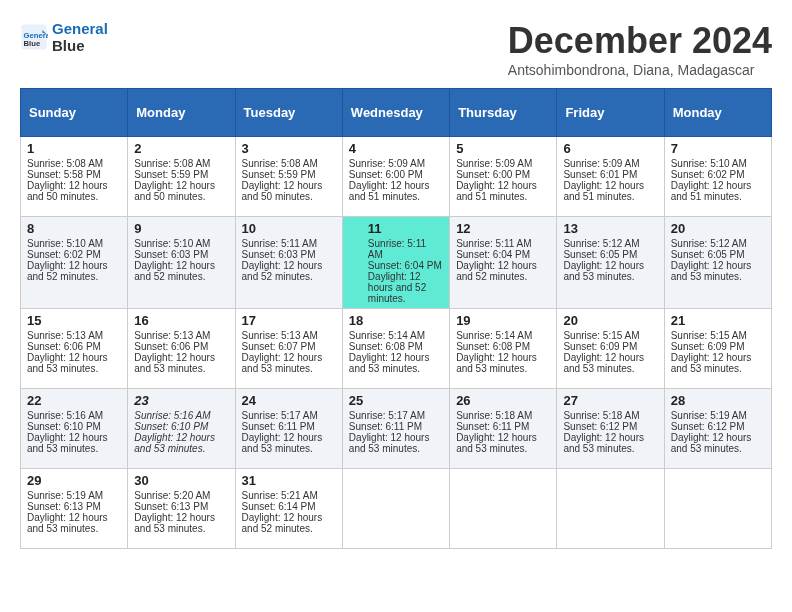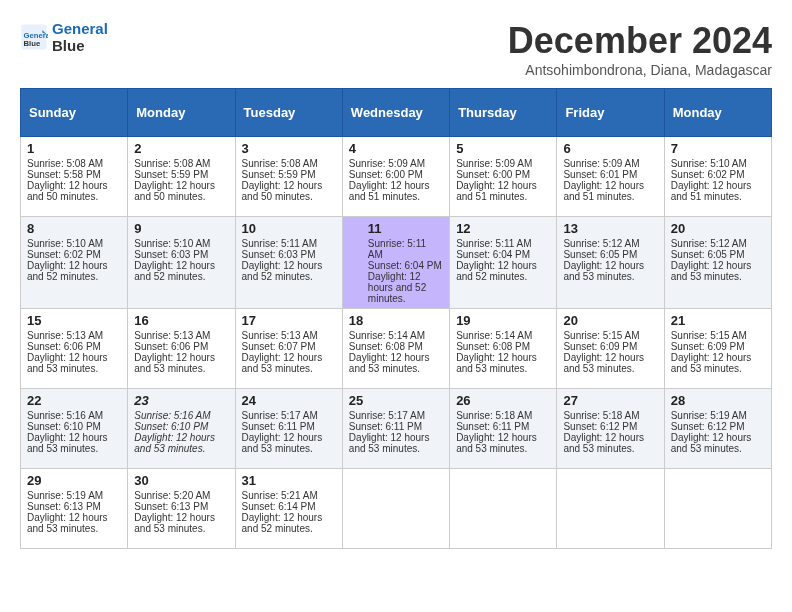--- a/index.html
+++ b/index.html
@@ -20,21 +20,20 @@
       display: flex;
       align-items: center;
     }
     .logo-icon {
       width: 28px;
       height: 28px;
       margin-right: 4px;
       position: relative;
     }
     .title-area {
-      text-align: right;
     }
     .month-title {
       font-size: 36px;
       font-weight: bold;
       color: #333;
     }
     .subtitle {
       font-size: 14px;
       color: #555;
     }
@@ -146,21 +145,21 @@
     <span>Sunset: 6:02 PM</span><br>
     <span>Daylight: 12 hours and 52 minutes.</span></td>
         <td style="background-color: rgb(240, 244, 248);"><span class="day-number">9</span>
     <span>Sunrise: 5:10 AM</span><br>
     <span>Sunset: 6:03 PM</span><br>
     <span>Daylight: 12 hours and 52 minutes.</span></td>
         <td style="background-color: rgb(240, 244, 248);"><span class="day-number">10</span>
     <span>Sunrise: 5:11 AM</span><br>
     <span>Sunset: 6:03 PM</span><br>
     <span>Daylight: 12 hours and 52 minutes.</span></td>
-        <td style="background-color: #c4b5fd; padding-left: 25px;"><span class="day-number">11</span>
+        <td style="background-color: #5eead4; padding-left: 25px;"><span class="day-number">11</span>
     <span>Sunrise: 5:11 AM</span><br>
     <span>Sunset: 6:04 PM</span><br>
     <span>Daylight: 12 hours and 52 minutes.</span></td>
         <td style="background-color: rgb(240, 244, 248);"><span class="day-number">12</span>
     <span>Sunrise: 5:11 AM</span><br>
     <span>Sunset: 6:04 PM</span><br>
     <span>Daylight: 12 hours and 52 minutes.</span></td>
         <td style="background-color: rgb(240, 244, 248);"><span class="day-number">13</span>
     <span>Sunrise: 5:12 AM</span><br>
     <span>Sunset: 6:05 PM</span><br>

